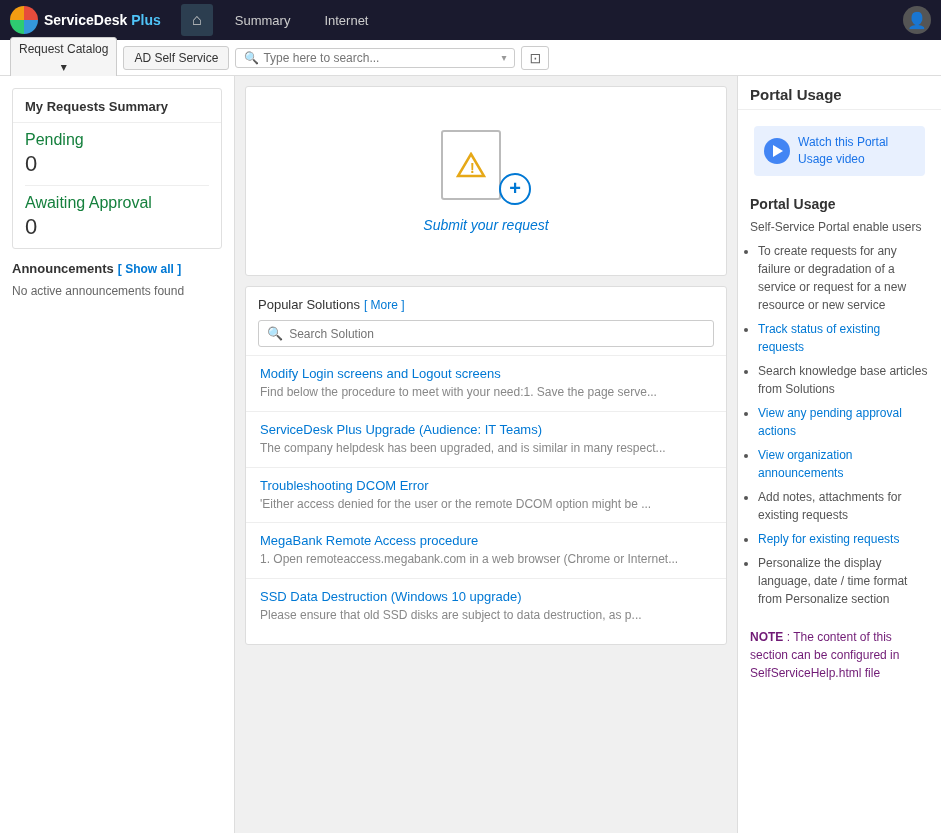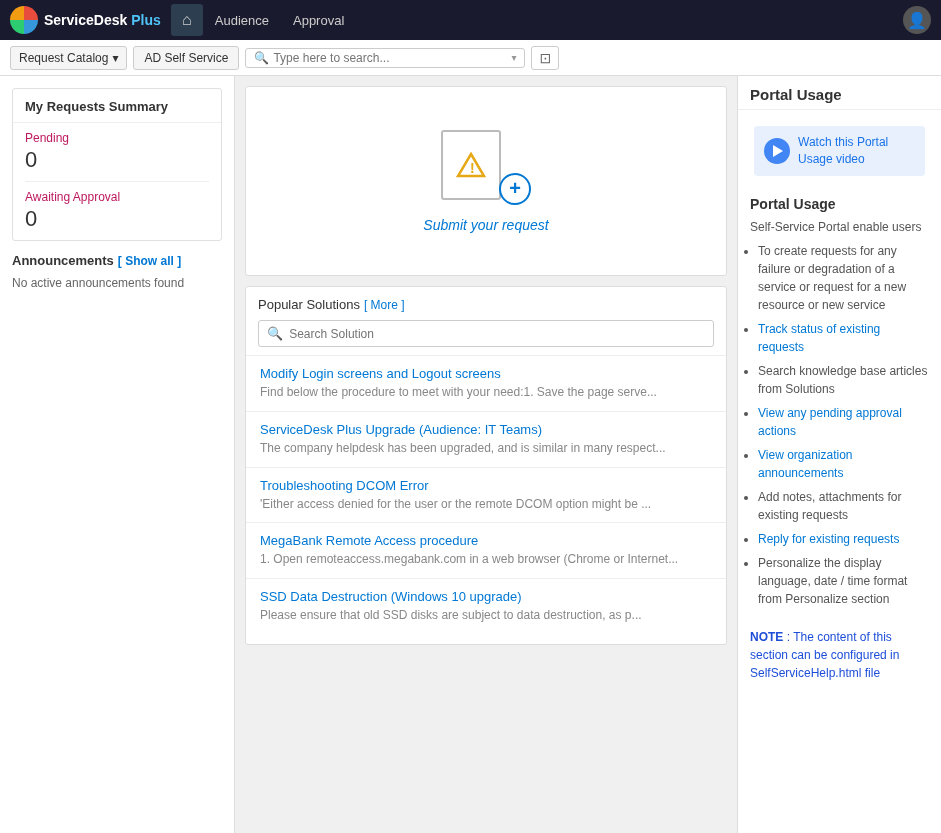--- a/index.html
+++ b/index.html
@@ -5,20 +5,21 @@
     * { margin: 0; padding: 0; box-sizing: border-box; }
     body { font-family: Arial, sans-serif; font-size: 13px; background: #f0f0f0; color: #333; width: 941px; min-height: 833px; }
 
     
     .top-nav {
       background: #1a1a2e;
       display: flex;
       align-items: center;
       height: 40px;
       padding: 0 10px;
+      gap: 10px;
     }
     .logo-area {
       display: flex;
       align-items: center;
       gap: 6px;
       margin-right: 10px;
     }
     .logo-text {
       color: #fff;
       font-size: 14px;
@@ -79,20 +80,21 @@
       display: flex;
       align-items: center;
       gap: 4px;
       background: #f5f5f5;
       border: 1px solid #ccc;
       border-radius: 3px;
       padding: 4px 8px;
       cursor: pointer;
       font-size: 12px;
       color: #333;
+      flex-direction: column;
     }
     .ad-btn {
       background: #f5f5f5;
       border: 1px solid #ccc;
       border-radius: 3px;
       padding: 4px 10px;
       font-size: 12px;
       color: #333;
       cursor: pointer;
       text-align: right;
@@ -150,22 +152,22 @@
       font-size: 13px;
       font-weight: bold;
       color: #333;
       padding: 10px 12px 8px;
       border-bottom: 1px solid #eee;
     }
     .summary-item {
       padding: 8px 12px;
     }
     .summary-item .label {
-      font-size: 12px;
-      color: #be185d;
+      font-size: 16px;
+      color: #15803d;
       margin-bottom: 2px;
     }
     .summary-item .count {
       font-size: 22px;
       color: #333;
       font-weight: normal;
     }
     .summary-divider {
       border: none;
       border-top: 1px solid #eee;
@@ -385,41 +387,41 @@
       color: #555;
       margin-bottom: 6px;
       line-height: 1.5;
     }
     .portal-list li a {
       color: #0078d4;
       text-decoration: none;
     }
     .portal-note {
       font-size: 12px;
-      color: #1d4ed8;
+      color: #701a75;
       padding: 4px 12px 10px;
       line-height: 1.5;
     }
     .portal-note .note-label {
       font-weight: bold;
     }
   </style>
 </head>
 <body>
 
 <nav class="top-nav">
   <div class="logo-area">
     <div class="logo-circle"></div>
     <span class="logo-text">
       <span>ServiceDesk </span><span style="color:#4fc3f7">Plus</span>
     </span>
   </div>
   <button class="home-btn">⌂</button>
-  <a class="nav-link">Audience</a>
-  <a class="nav-link">Approval</a>
+  <a class="nav-link">Summary</a>
+  <a class="nav-link">Internet</a>
   <div class="nav-spacer"></div>
   <div class="user-icon">👤</div>
 </nav>
 
 <div class="sub-nav">
   <button class="catalog-btn">
     <span>Request Catalog</span>
     <span>▾</span>
   </button>
   <button class="ad-btn">AD Self Service</button>

